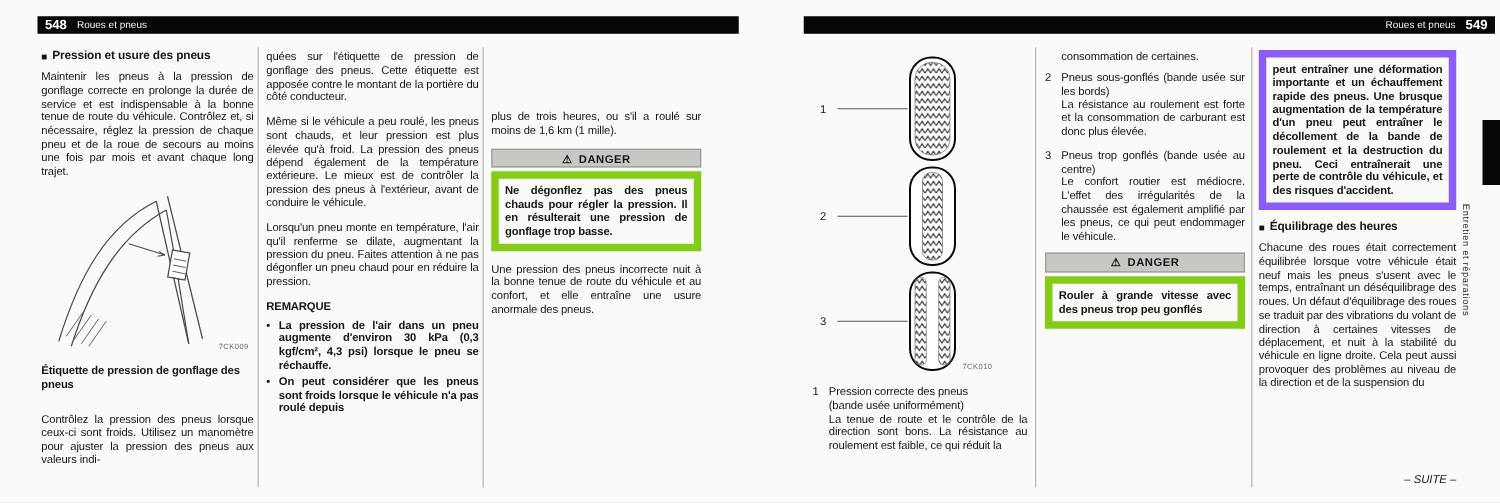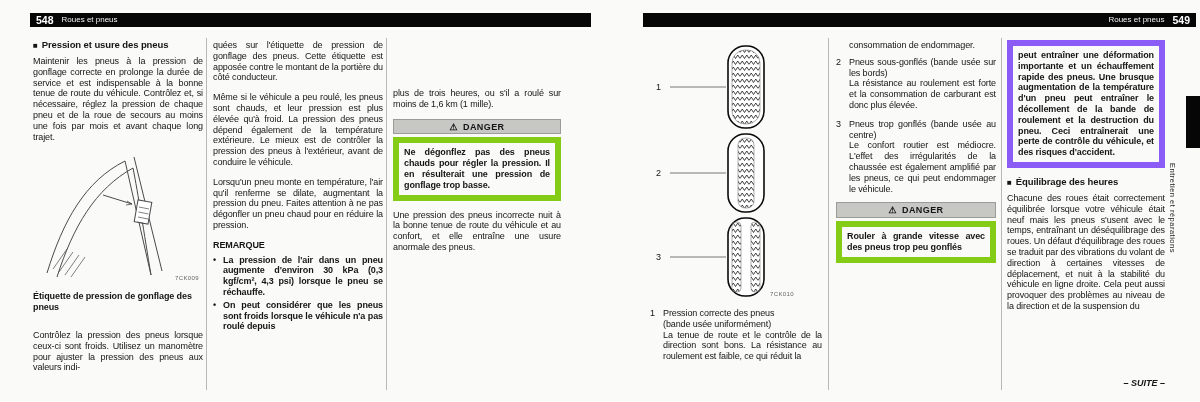--- a/index.html
+++ b/index.html
@@ -53,21 +53,21 @@
   .figure { position:relative; margin:2px 0 6px; }
   .fig-code { position:absolute; font-size:6px; color:#666; letter-spacing:.4px; }
   .fig-num { position:absolute; left:6px; font-size:9px; font-weight:normal; }
 
   .side-tab { position:absolute; left:1186px; top:96px; width:14px; height:52px; background:#060606; }
   .side-label {
     position:absolute; left:1168px; top:163px; writing-mode:vertical-rl;
     font-size:7.5px; letter-spacing:.5px; color:#222; white-space:nowrap;
   }
   .suite { position:absolute; left:1007px; top:378px; width:158px; text-align:right;
-    font-weight:bold; font-style:italic; font-size:9px; }
+    font-weight:normal; font-style:italic; font-size:9px; }
 </style>
 </head>
 <body>
 
 <div class="sheet">
 
   <div class="hbar hbar-left">
     <span class="pg">548</span>
     <span class="sec">Roues et pneus</span>
   </div>
@@ -165,21 +165,21 @@
       <span class="item-num">1</span>
       <span class="item-body">
         <span>Pression correcte des pneus</span><br>
         <span>(bande usée uniformément)</span><br>
         <span>La tenue de route et le contrôle de la direction sont bons. La résistance au roulement est faible, ce qui réduit la</span>
       </span>
     </div>
   </div>
 
   <div class="col" style="left:836px;width:160px">
-    <p style="margin-bottom:6px;margin-left:13px">consommation de endommager.</p>
+    <p style="margin-bottom:6px;margin-left:13px">consommation de certaines.</p>
     <div class="item">
       <span class="item-num">2</span>
       <span class="item-body">
         <span>Pneus sous-gonflés (bande usée sur les bords)</span><br>
         <span>La résistance au roulement est forte et la consommation de carburant est donc plus élevée.</span>
       </span>
     </div>
     <div class="item">
       <span class="item-num">3</span>
       <span class="item-body">

